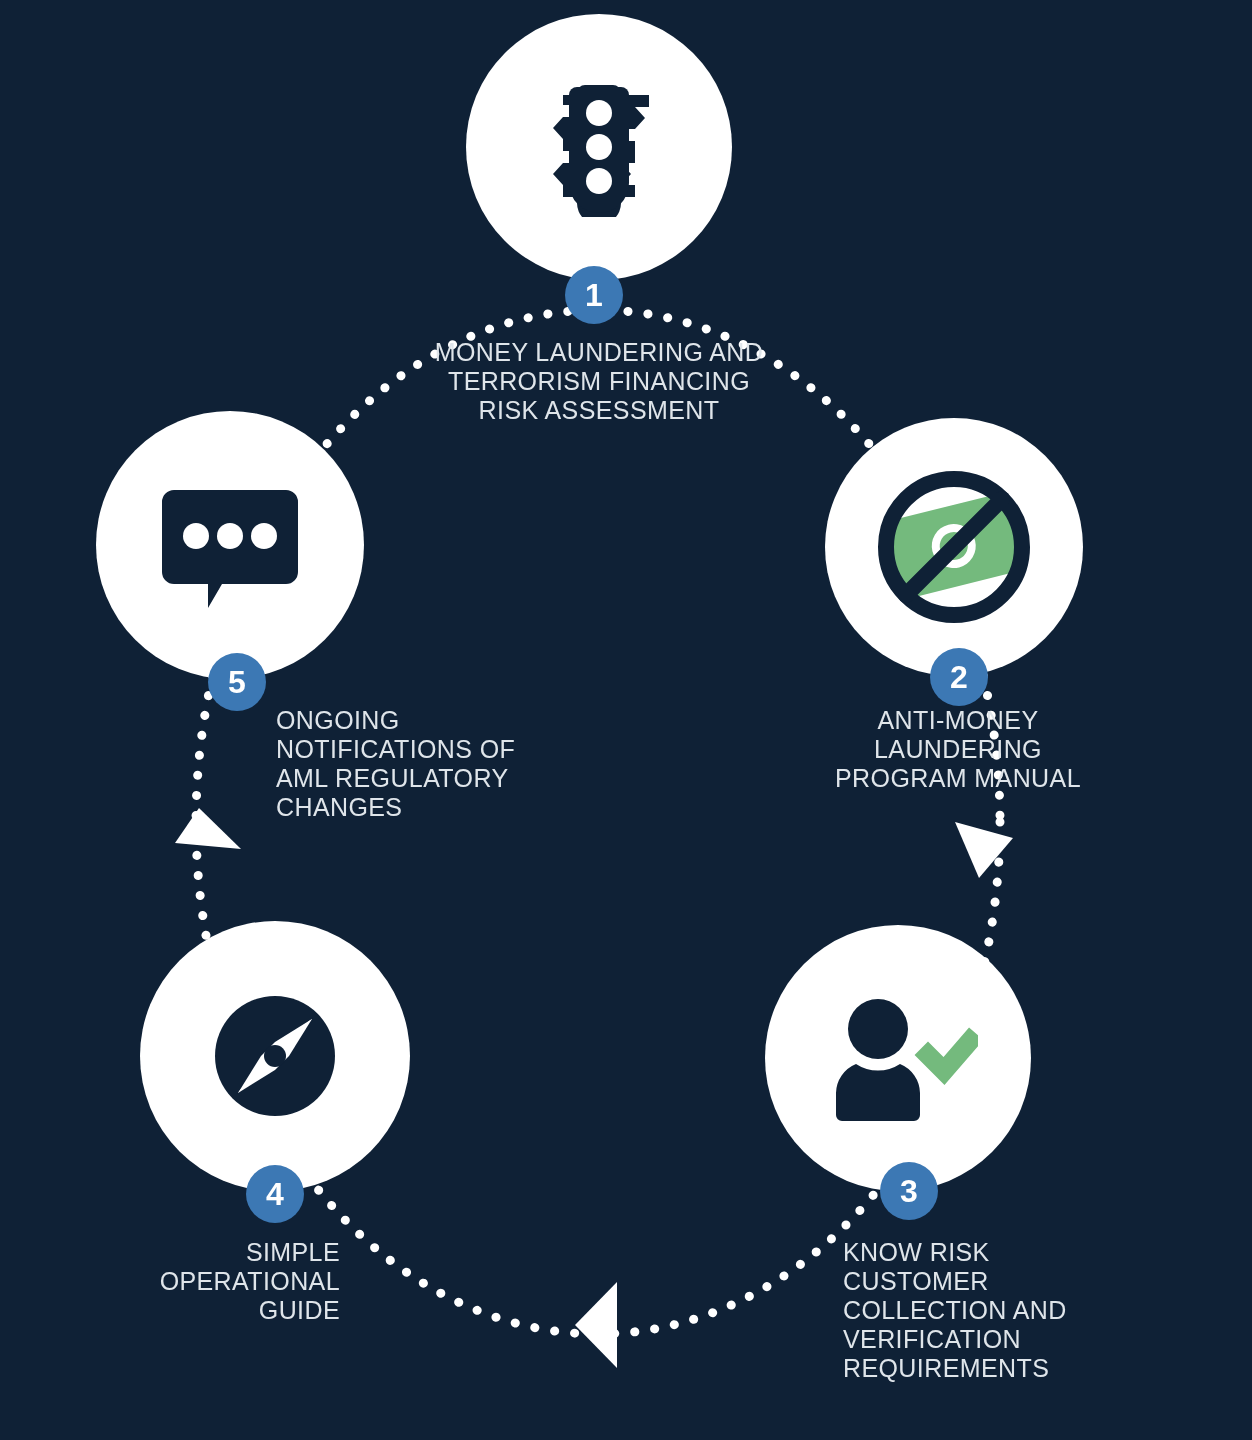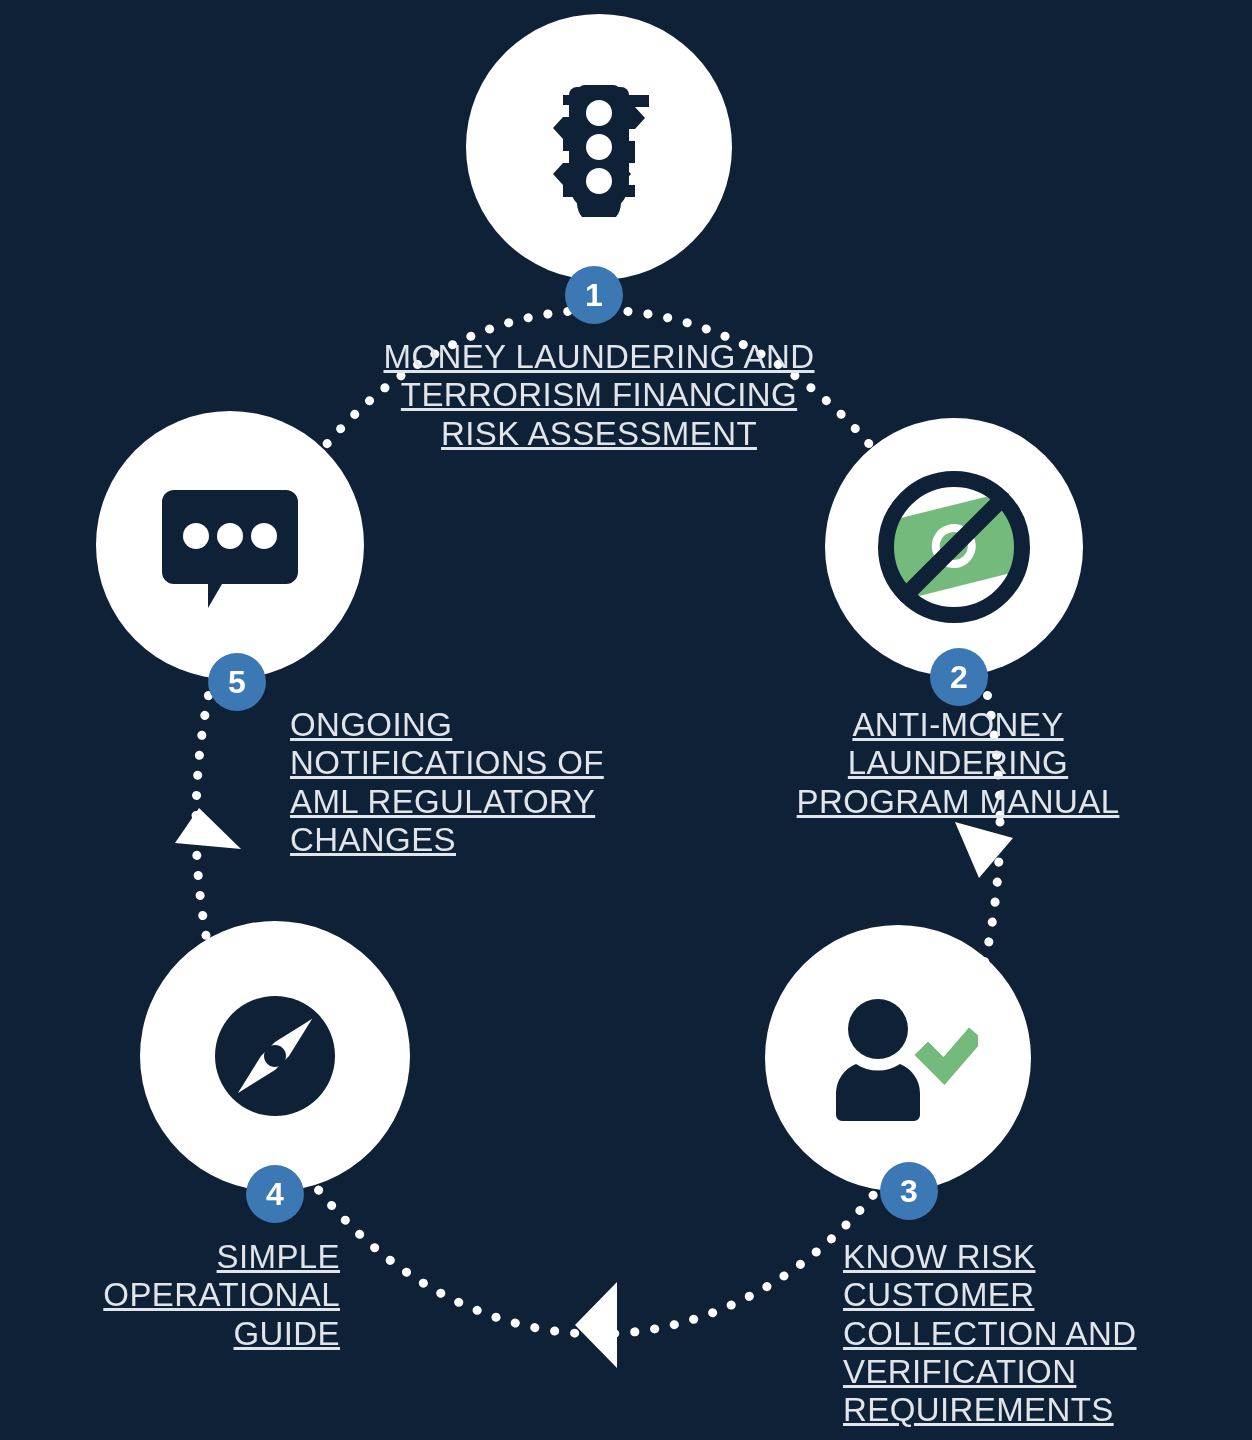--- a/index.html
+++ b/index.html
@@ -20,24 +20,23 @@
   }
   .badge{
     position:absolute;width:58px;height:58px;border-radius:50%;
     background:#3c78b4;color:#ffffff;
     display:flex;align-items:center;justify-content:center;
     font-size:32px;font-weight:bold;line-height:1;
     font-family:"Liberation Sans", sans-serif;
   }
   .caption{
     position:absolute;color:#dfe5ea;
-    font-size:33px;line-height:1.16;letter-spacing:.4px;
+    font-size:25px;line-height:1.16;letter-spacing:.4px;
     font-family:"Liberation Sans", sans-serif;
     white-space:pre-line;
-    text-decoration:underline;
   }
   .cap-center{text-align:center;}
   .cap-left{text-align:left;}
   .cap-right{text-align:right;}
 </style>
 </head>
 <body>
 
 <div id="stage">
 
@@ -130,19 +129,19 @@
   <div class="node">
     <div class="disc" style="left:96px;top:411px;width:268px;height:268px;">
       <svg width="140" height="138" viewBox="0 0 140 138">
         <path d="M14 14h112a12 12 0 0 1 12 12v70a12 12 0 0 1-12 12H62l-14 24v-24H14A12 12 0 0 1 2 96V26A12 12 0 0 1 14 14z" fill="#0f2136" transform="translate(0,0)"></path>
         <circle cx="36" cy="60" r="13" fill="#ffffff"></circle>
         <circle cx="70" cy="60" r="13" fill="#ffffff"></circle>
         <circle cx="104" cy="60" r="13" fill="#ffffff"></circle>
       </svg>
     </div>
     <div class="badge" style="left:208px;top:653px;">5</div>
-    <div class="caption cap-left" style="left:290px;top:706px;width:420px;">ONGOING
+    <div class="caption cap-left" style="left:276px;top:706px;width:420px;">ONGOING
 NOTIFICATIONS OF
 AML REGULATORY
 CHANGES</div>
   </div>
 
 </div>
 
 </body></html>

